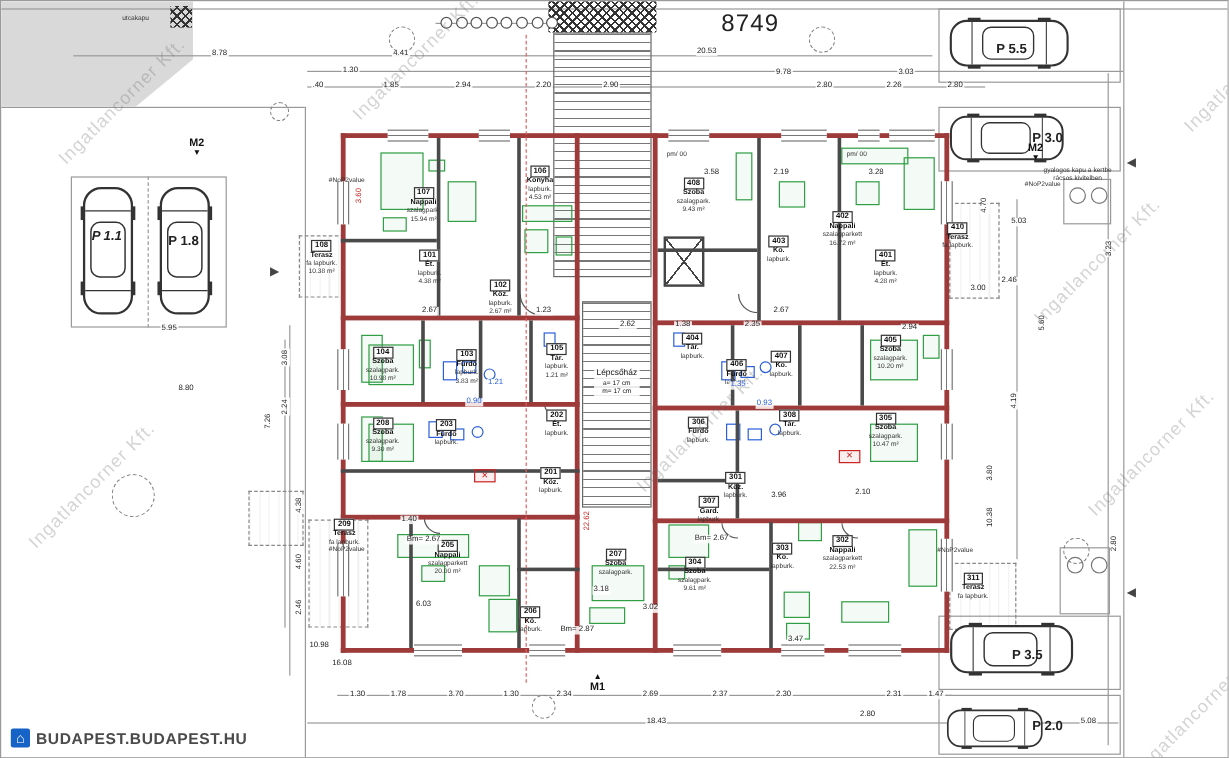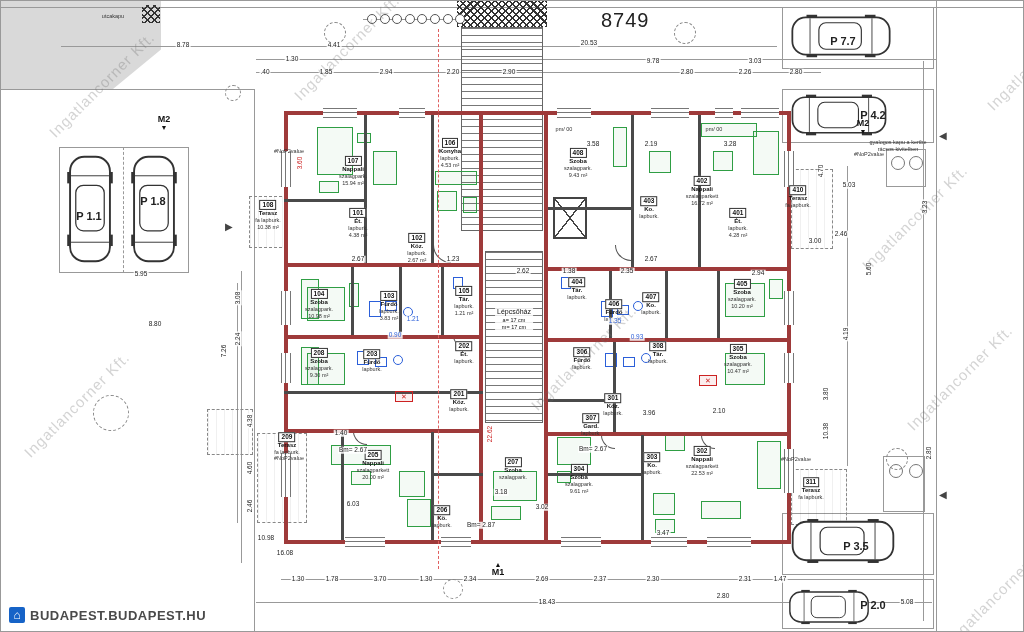--- a/index.html
+++ b/index.html
@@ -417,22 +417,22 @@
     <div class="dim" style="left: 480px; top: 524px;">Bm= 2.87</div>
     <div class="lbl" style="left: 112px; top: 15px;">utcakapu</div>
     <div class="lbl" style="left: 897px; top: 141px;">gyalogos kapu a kertbe</div>
     <div class="lbl" style="left: 897px; top: 148px;">rácsos kivitelben</div>
     <div class="lbl" style="left: 288px; top: 150px;">#NoP2value</div>
     <div class="lbl" style="left: 868px; top: 153px;">#NoP2value</div>
     <div class="lbl" style="left: 795px; top: 458px;">#NoP2value</div>
     <div class="lbl" style="left: 288px; top: 457px;">#NoP2value</div>
     <div class="lbl" style="left: 563px; top: 128px;">pm/ 00</div>
     <div class="lbl" style="left: 713px; top: 128px;">pm/ 00</div>
-    <div class="park" style="left: 88px; top: 215px;">P 1.1</div>
+    <div class="park" style="left: 88px; top: 196px; font-style: italic;">P 1.1</div>
     <div class="park" style="left: 152px; top: 200px;">P 1.8</div>
-    <div class="park" style="left: 842px; top: 40px;">P 7.7</div>
-    <div class="park" style="left: 872px; top: 114px;">P 4.2</div>
+    <div class="park" style="left: 842px; top: 40px;">P 5.5</div>
+    <div class="park" style="left: 872px; top: 114px;">P 3.0</div>
     <div class="park" style="left: 855px; top: 545px;">P 3.5</div>
     <div class="park" style="left: 872px; top: 604px;">P 2.0</div>
     <div class="marker" style="left: 163px; top: 122px;"><span>M2</span><span class="arr">▼</span></div>
     <div class="marker" style="left: 862px; top: 126px;"><span>M2</span><span class="arr">▼</span></div>
     <div class="marker" style="left: 497px; top: 568px;"><span class="arr">▲</span><span>M1</span></div>
   </div>
 
 </body></html>

